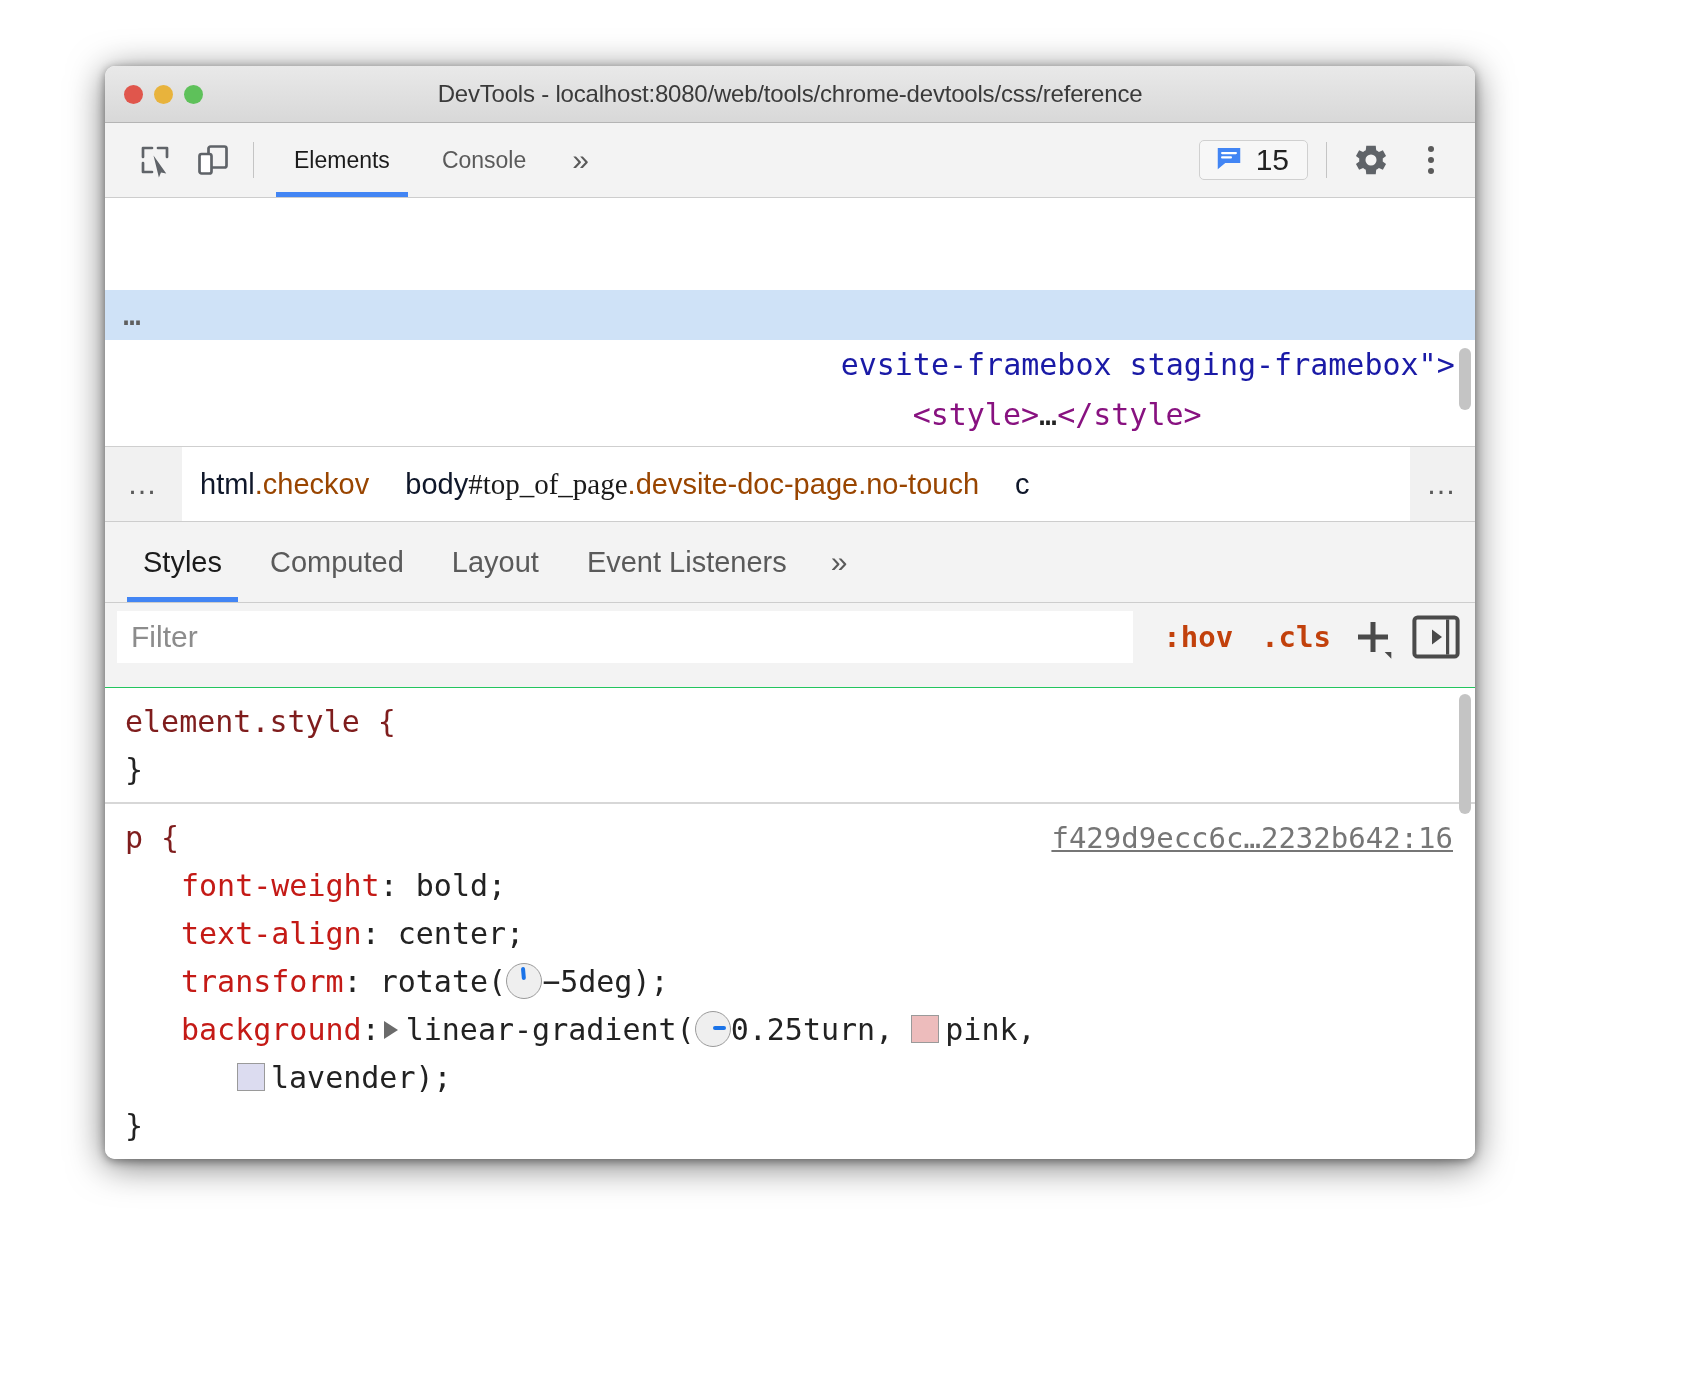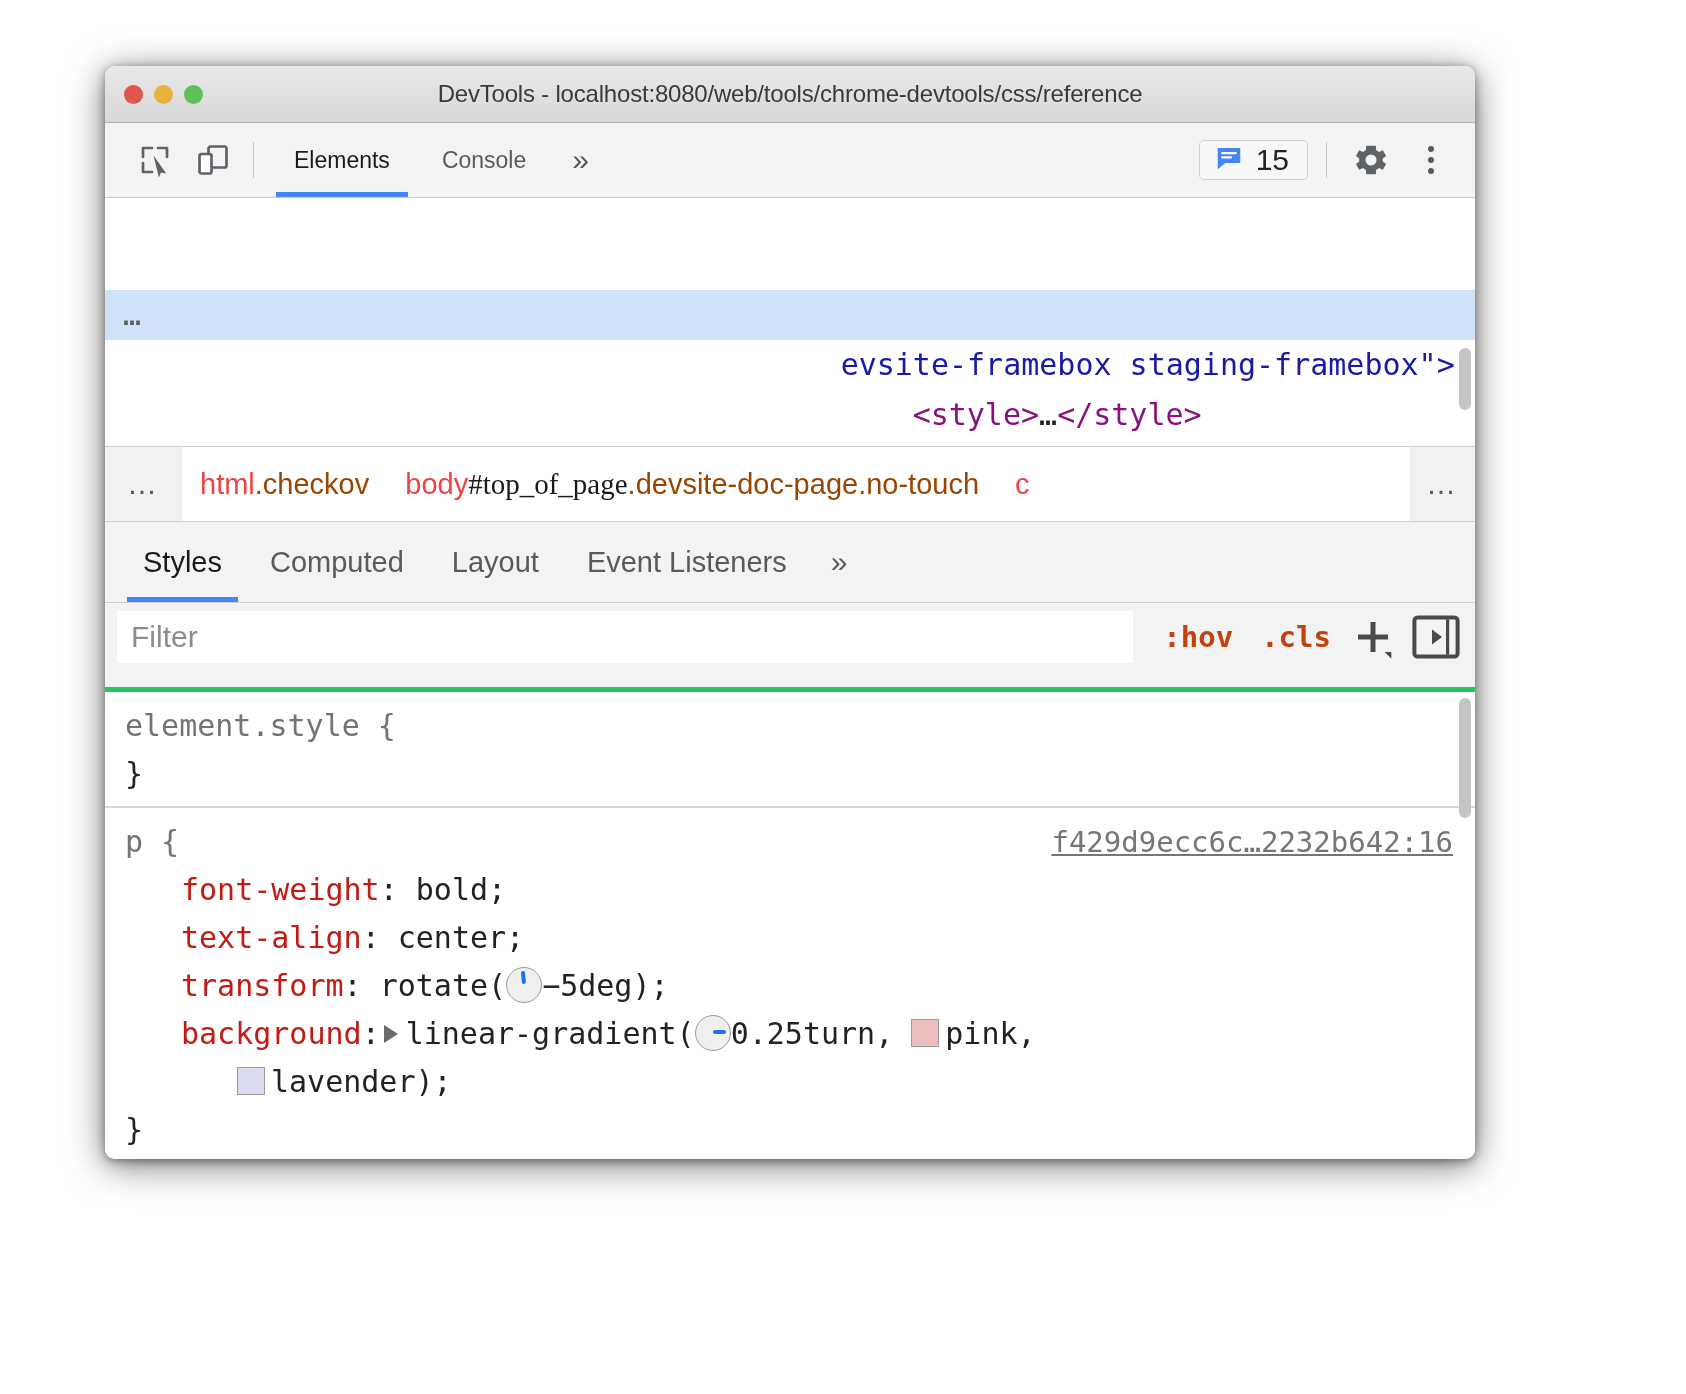--- a/index.html
+++ b/index.html
@@ -236,21 +236,21 @@
     font-size: 30px;
     color: #5a5a5a;
     letter-spacing: 3px;
   }
   .crumb {
     font-size: 29px;
     padding: 0 18px;
     white-space: nowrap;
     font-family: "Liberation Sans", sans-serif;
   }
-  .crumb .c-tag { color: #ef4444; }
+  .crumb .c-tag { color: #0f172a; }
   .crumb .c-id  { color: #1a1a1a; font-family: Liberation Serif, serif; }
   .crumb .c-cls { color: #994500; }
   .crumb-tail {
     background: #f1f1f1;
     position: absolute;
     right: 0; top: 0; bottom: 0;
     display: flex;
     align-items: center;
     padding: 0 16px;
     font-size: 30px;
@@ -290,21 +290,21 @@
     font-size: 30px;
     color: #5a5a5a;
     padding: 0 20px;
     display: flex; align-items: center; height: 100%;
   }
 
   
   .filter-bar {
     flex: 0 0 72px;
     background: #f3f3f3;
-    border-bottom: 5px solid #22c55e;
+    border-bottom: 1px solid #22c55e;
     display: flex;
     align-items: stretch;
     padding: 8px 0 24px 12px;
     box-sizing: border-box;
   }
   .filter-input {
     flex: 1 1 auto;
     background: #ffffff;
     border: none;
     outline: none;
@@ -358,21 +358,21 @@
   .indent1 { padding-left: 76px; }
   .indent2 { padding-left: 132px; }
   .prop { color: #c41a16; }
   .val  { color: #222222; }
   .rule-head {
     display: flex;
     align-items: baseline;
     padding-left: 20px;
     padding-right: 22px;
   }
-  .selector { color: #737373; white-space: pre; }
+  .selector { color: #7f1d1d; white-space: pre; }
   .src-link {
     margin-left: auto;
     color: #767676;
     text-decoration: underline;
     font-size: 29px;
     white-space: nowrap;
   }
   .styles-scroll {
     position: absolute;
     right: 4px;

